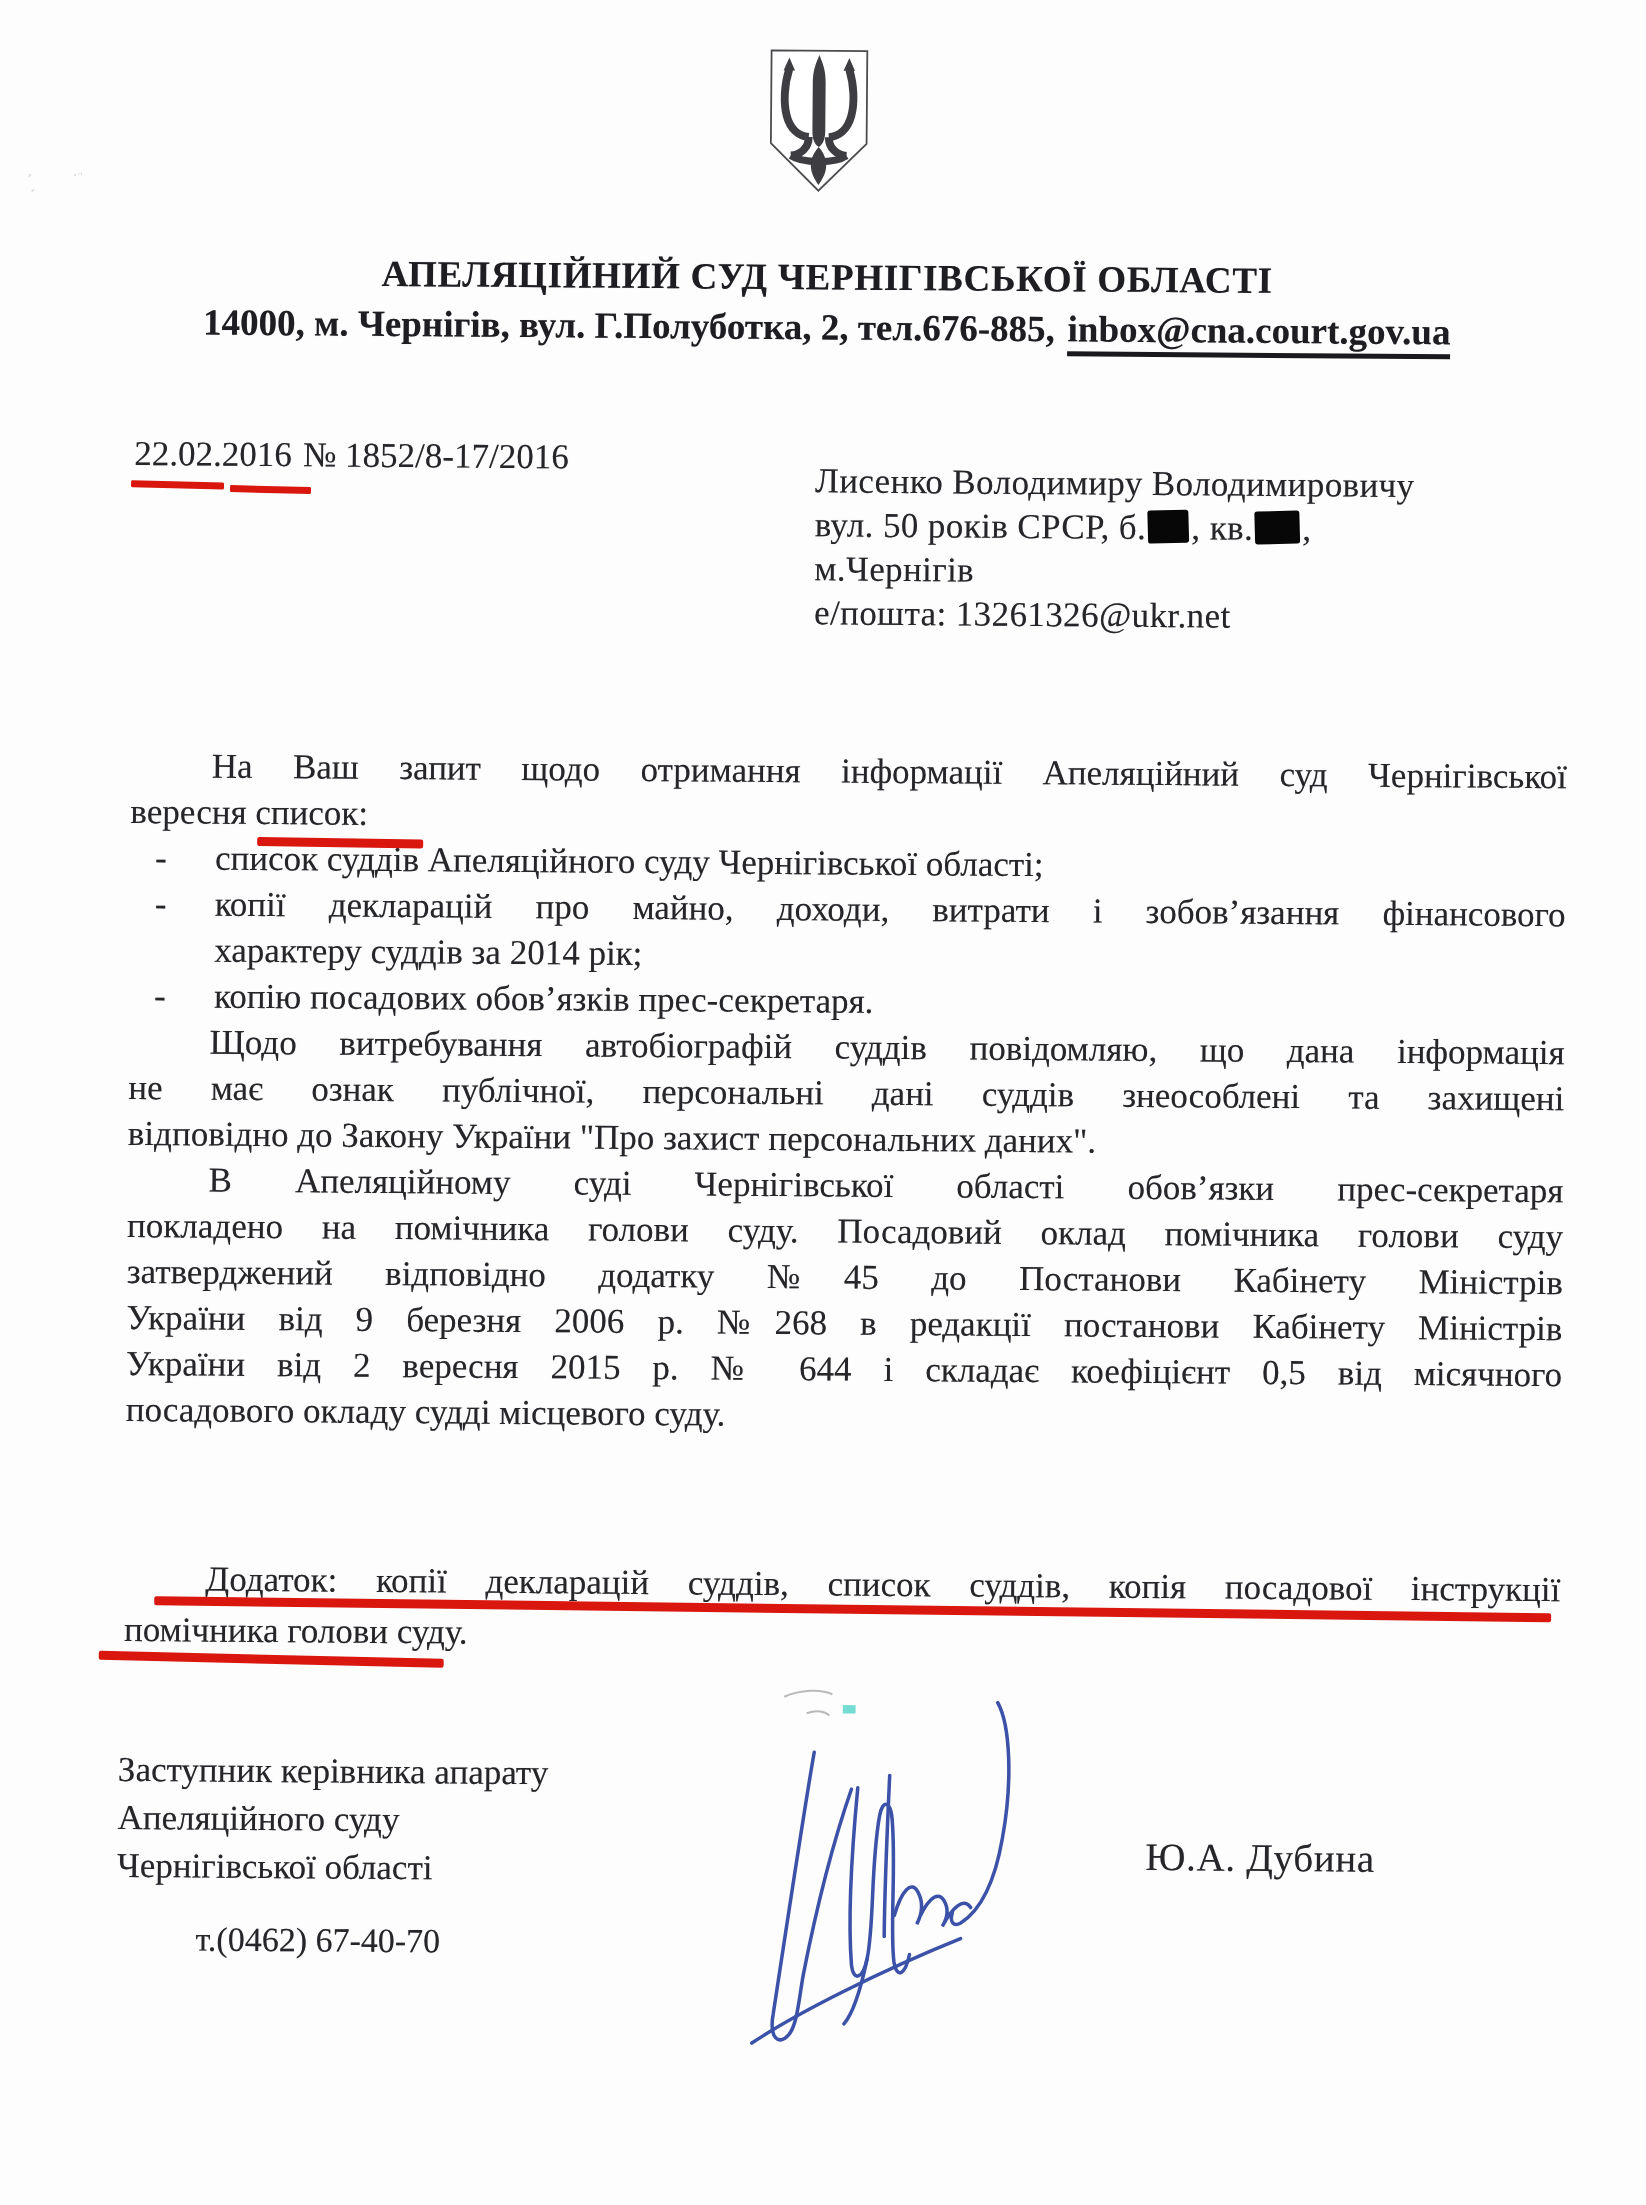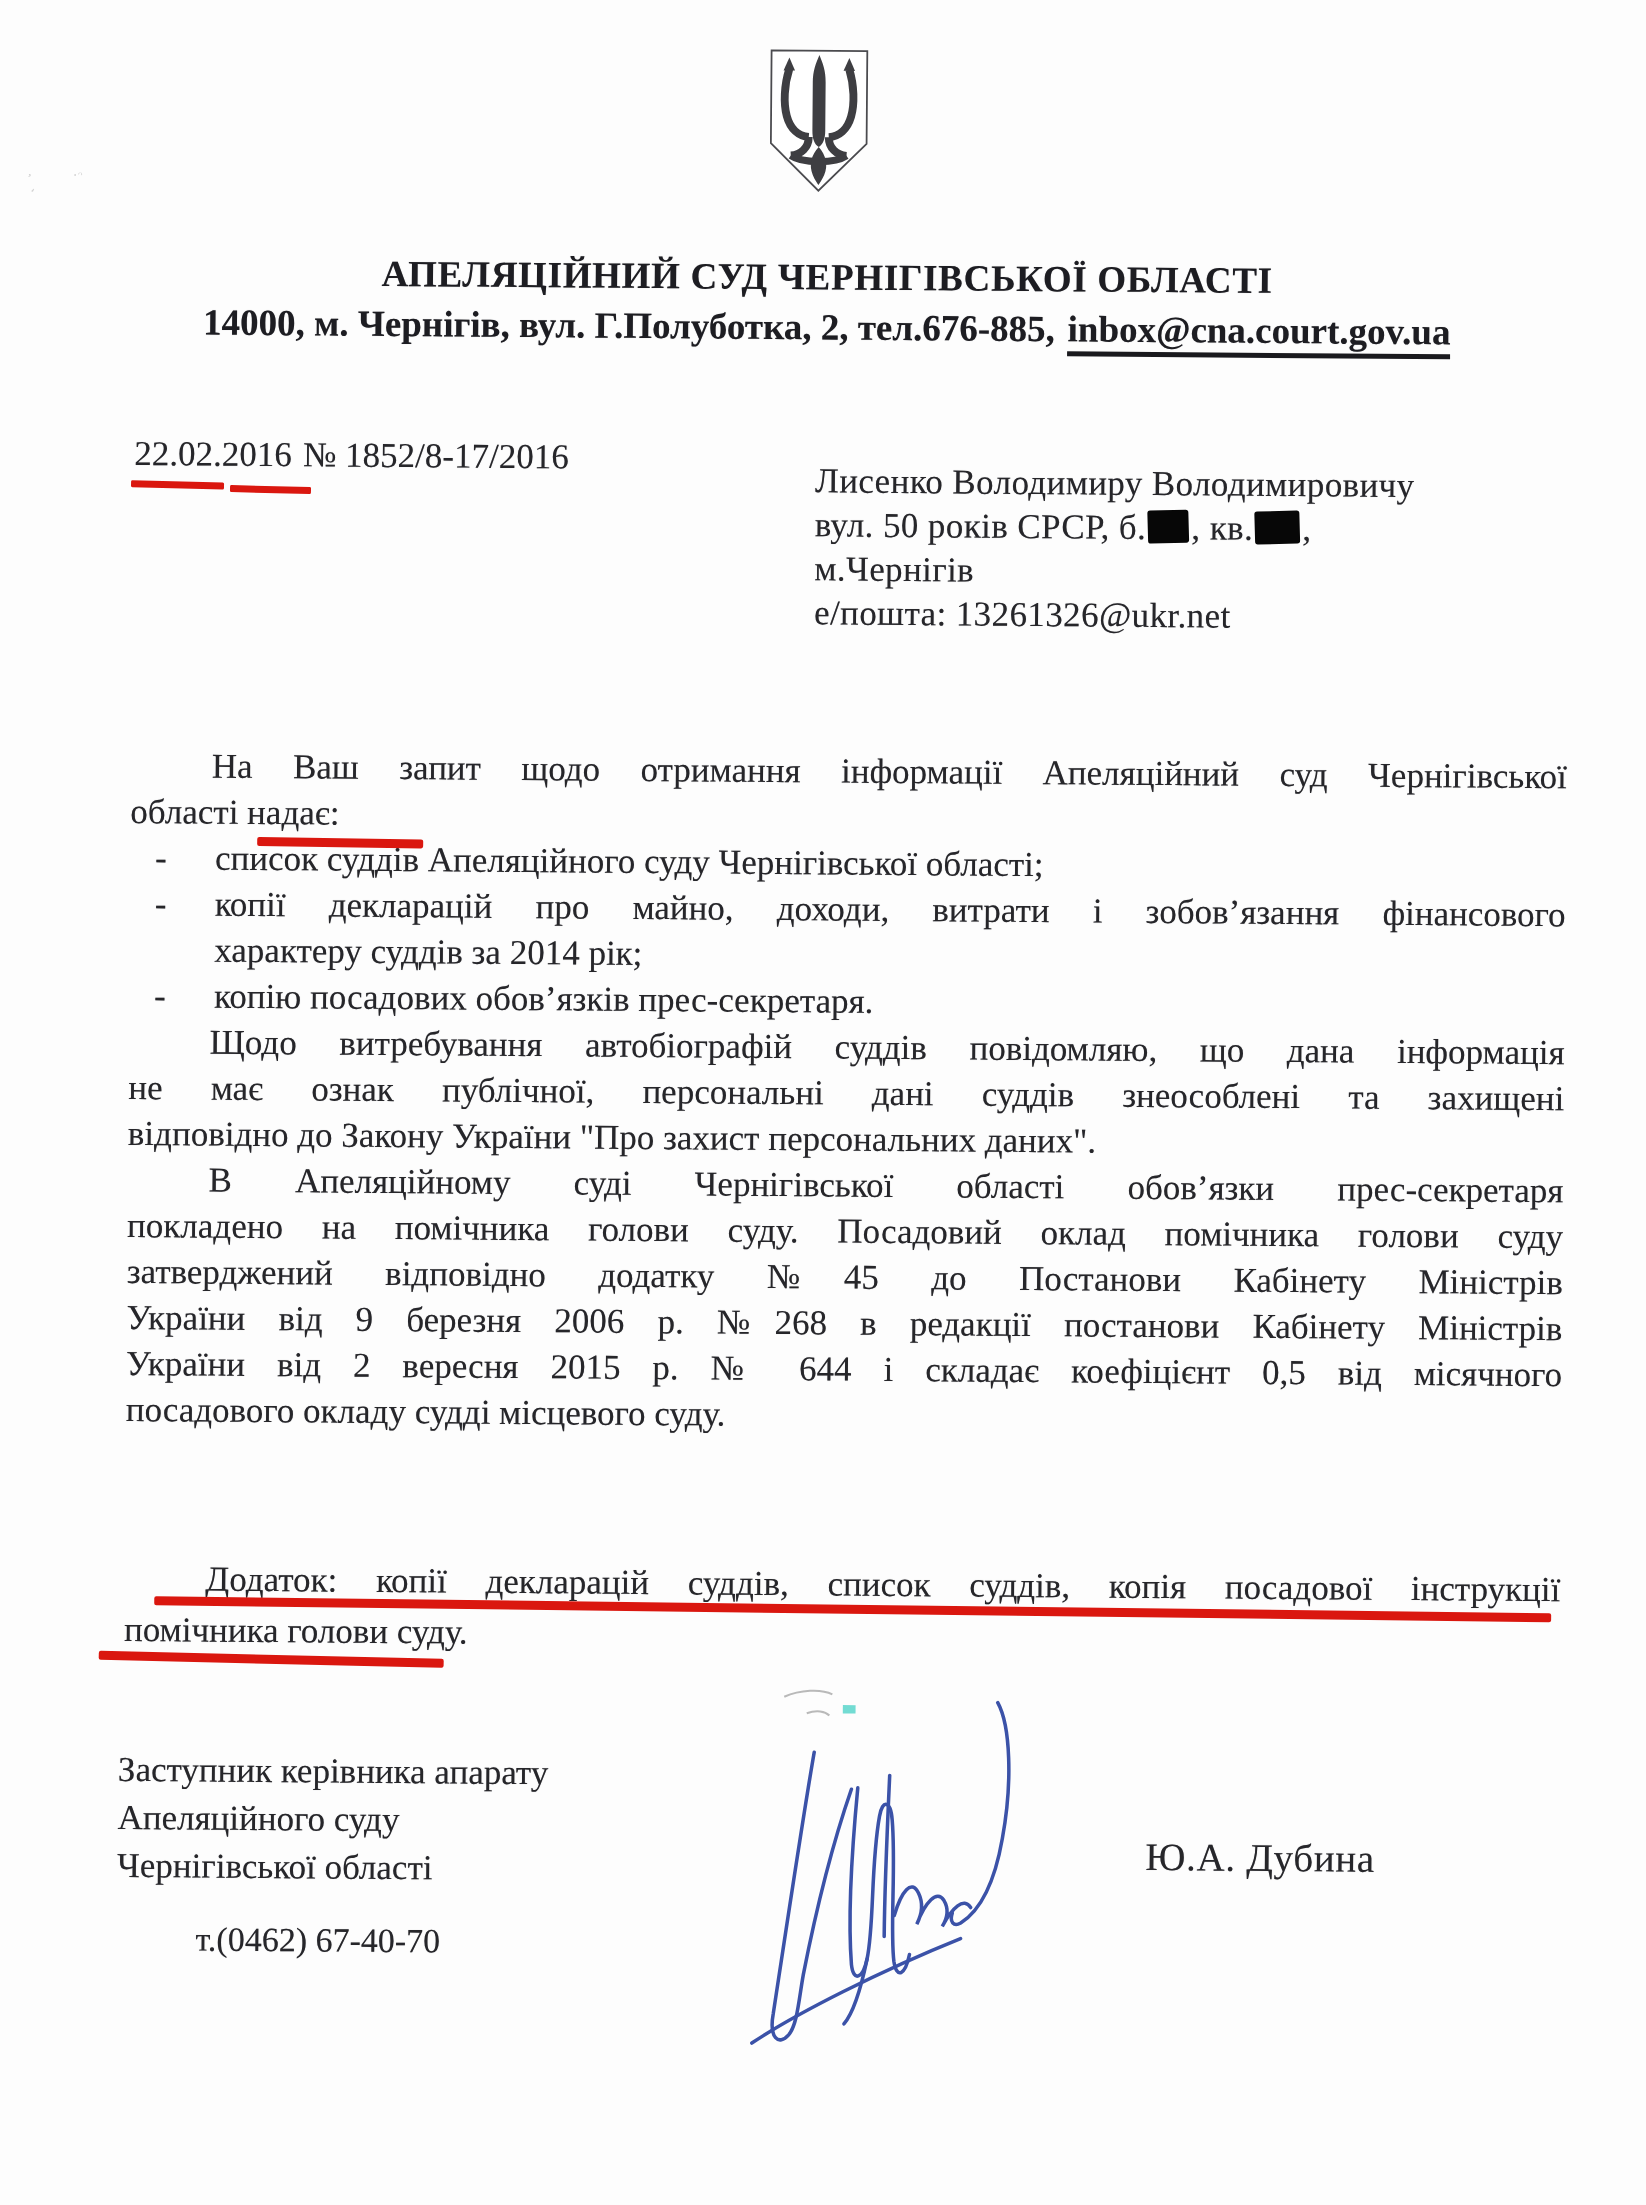--- a/index.html
+++ b/index.html
@@ -109,21 +109,21 @@
 
     <div class="recipient txt">
       <div>Лисенко Володимиру Володимировичу</div>
       <div><span>вул. 50 років СРСР, б.</span><span class="redact"></span><span>, кв.</span><span class="redact r2"></span><span>,</span></div>
       <div>м.Чернігів</div>
       <div>е/пошта: 13261326@ukr.net</div>
     </div>
 
     <div class="body txt">
       <div class="bl j ind">На Ваш запит щодо отримання інформації Апеляційний суд Чернігівської</div>
-      <div class="bl"><span>області </span><span>надає:</span></div>
+      <div class="bl"><span>вересня </span><span>список:</span></div>
       <div class="bl bullet"><span class="dash">-</span><span>список суддів Апеляційного суду Чернігівської області;</span></div>
       <div class="bl bullet j"><span class="dash">-</span><span>копії декларацій про майно, доходи, витрати і зобов’язання фінансового</span></div>
       <div class="bl hang">характеру суддів за 2014 рік;</div>
       <div class="bl bullet"><span class="dash">-</span><span>копію посадових обов’язків прес-секретаря.</span></div>
       <div class="bl j ind">Щодо витребування автобіографій суддів повідомляю, що дана інформація</div>
       <div class="bl j">не має ознак публічної, персональні дані суддів знеособлені та захищені</div>
       <div class="bl">відповідно до Закону України "Про захист персональних даних".</div>
       <div class="bl j ind">В Апеляційному суді Чернігівської області обов’язки прес-секретаря</div>
       <div class="bl j">покладено на помічника голови суду. Посадовий оклад помічника голови суду</div>
       <div class="bl j">затверджений відповідно додатку №45 до Постанови Кабінету Міністрів</div>

